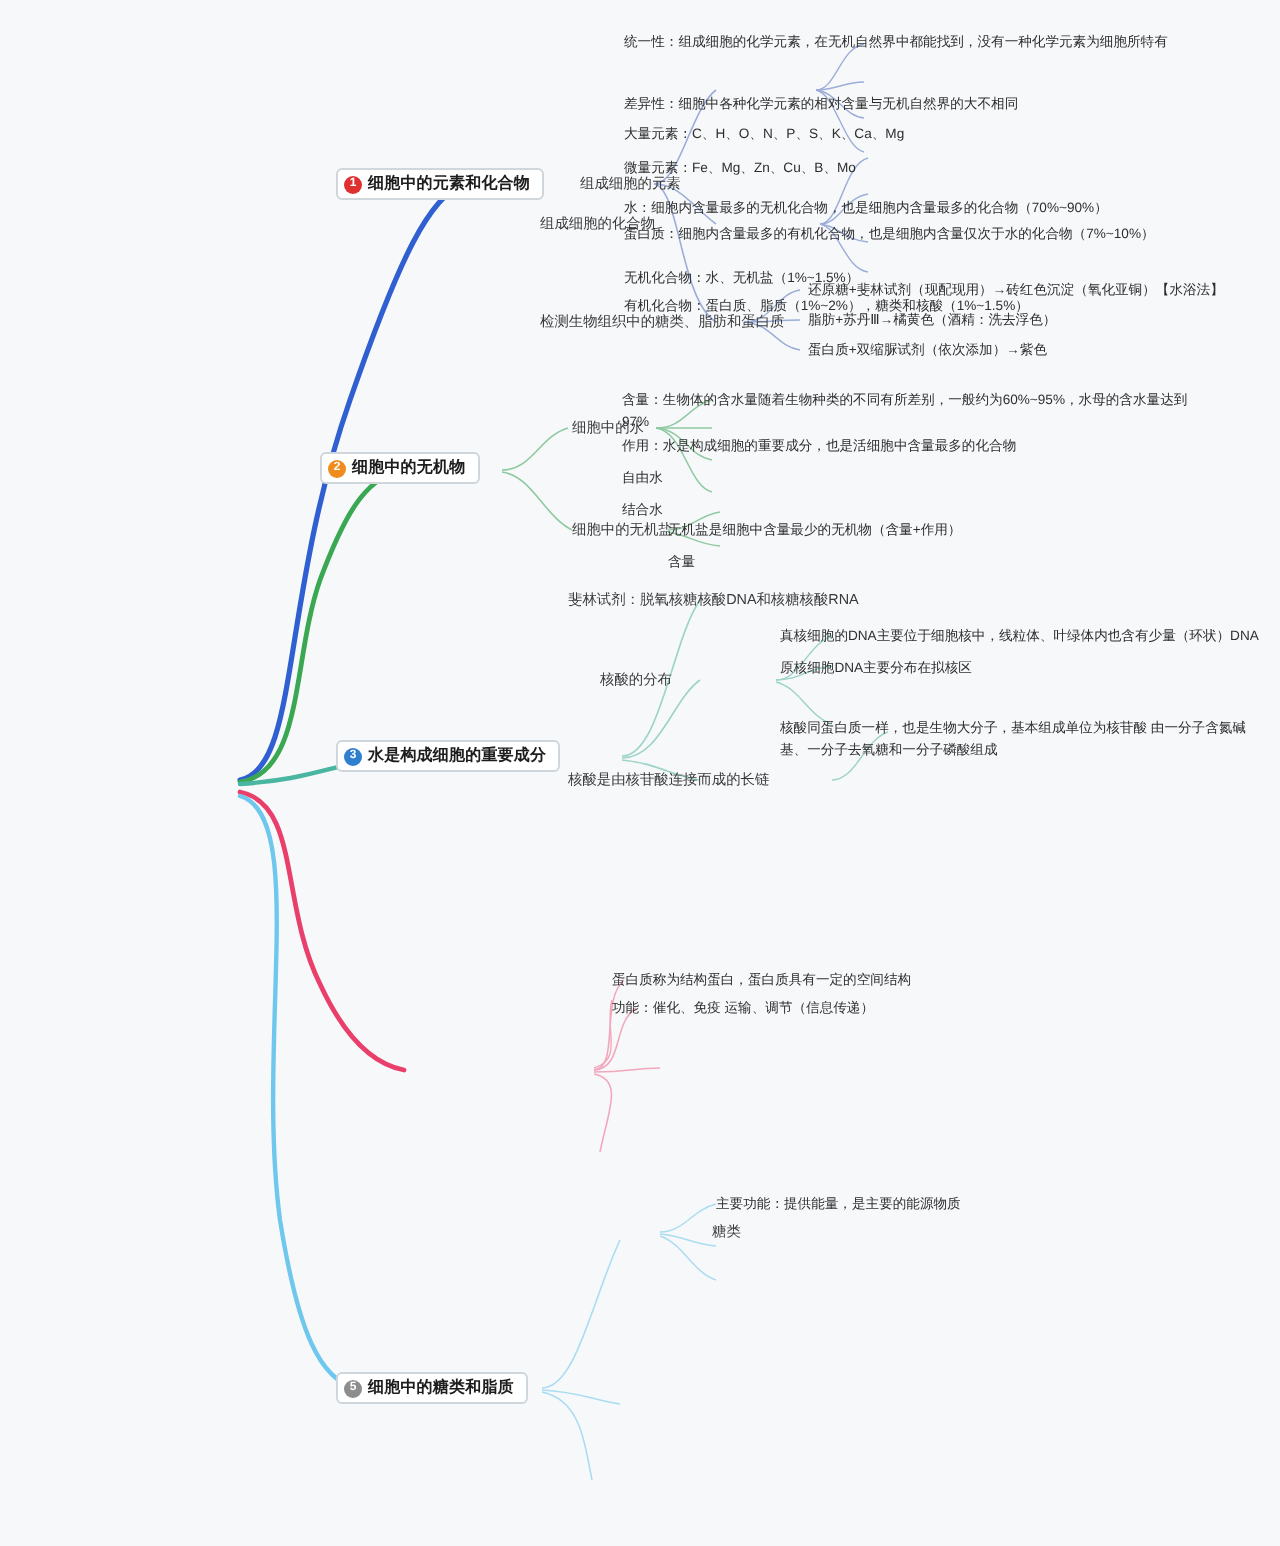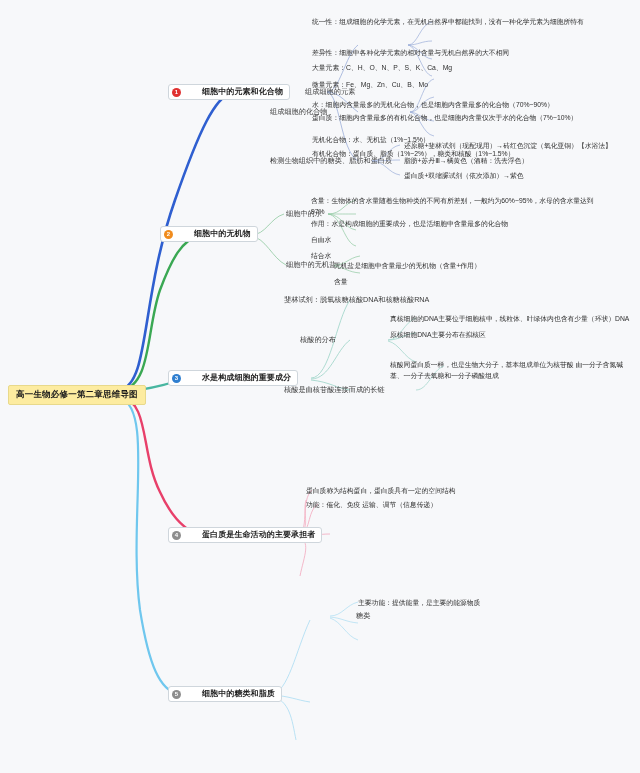--- a/index.html
+++ b/index.html
@@ -39,21 +39,21 @@
     letter-spacing: 0.2px;
     line-height: 1;
     z-index: 6;
   }
 
   
   .l1 {
     position: absolute;
     display: flex;
     align-items: center;
-    gap: 21px;
+    gap: 3px;
     background: #ffffff;
     border: 1px solid #cfd6dc;
     border-radius: 3px;
     padding: 2.5px 6px 2.5px 3px;
     white-space: nowrap;
     z-index: 5;
   }
   .l1 .badge {
     display: inline-flex;
     align-items: center;
@@ -160,28 +160,27 @@
 
     <path d="M271,694 C288,694 296,650 310,620" stroke="#aadcf2" stroke-width="0.8" fill="none"></path>
     <path d="M271,695 C290,696 296,700 310,702" stroke="#aadcf2" stroke-width="0.8" fill="none"></path>
     <path d="M271,696 C290,700 292,720 296,740" stroke="#aadcf2" stroke-width="0.8" fill="none"></path>
 
     <path d="M330,616 C342,616 346,605 358,602" stroke="#aadcf2" stroke-width="0.7" fill="none"></path>
     <path d="M330,617 C342,618 346,622 358,623" stroke="#aadcf2" stroke-width="0.7" fill="none"></path>
     <path d="M330,618 C342,622 346,636 358,640" stroke="#aadcf2" stroke-width="0.7" fill="none"></path>
   </svg>
 
-  <div class="root-node">高一生物必修一第二章思维导图</div>
 
   <div class="l1" style="left:168px; top:84px;">
     <span class="badge" style="background:#e03131;">1</span>
     <span class="l1-label">细胞中的元素和化合物</span>
   </div>
 
-  <div class="l2" style="left:277px; top:88px;margin-left:28px;">组成细胞的元素</div>
+  <div class="l2" style="left:262px; top:88px;margin-left:28px;">组成细胞的元素</div>
   <div class="l2" style="left:270px; top:108px;">组成细胞的化合物</div>
   <div class="l2" style="left:270px; top:157px;">检测生物组织中的糖类、脂肪和蛋白质</div>
 
   <div class="l3 wrap" style="left:312px; top:17px; width:300px;">统一性：组成细胞的化学元素，在无机自然界中都能找到，没有一种化学元素为细胞所特有</div>
   <div class="l3 nowrap" style="left:312px; top:48px;">差异性：细胞中各种化学元素的相对含量与无机自然界的大不相同</div>
   <div class="l3 nowrap" style="left:312px; top:63px;">大量元素：C、H、O、N、P、S、K、Ca、Mg</div>
   <div class="l3 nowrap" style="left:312px; top:80px;">微量元素：Fe、Mg、Zn、Cu、B、Mo</div>
 
   <div class="l3 nowrap" style="left:312px; top:100px;">水：细胞内含量最多的无机化合物，也是细胞内含量最多的化合物（70%~90%）</div>
   <div class="l3 wrap" style="left:312px; top:113px; width:300px;">蛋白质：细胞内含量最多的有机化合物，也是细胞内含量仅次于水的化合物（7%~10%）</div>
@@ -215,24 +214,20 @@
 
   <div class="l2" style="left:284px; top:296px;">斐林试剂：脱氧核糖核酸DNA和核糖核酸RNA</div>
   <div class="l2" style="left:284px; top:336px;margin-left:16px;">核酸的分布</div>
   <div class="l2" style="left:284px; top:386px;">核酸是由核苷酸连接而成的长链</div>
 
   <div class="l3 nowrap" style="left:390px; top:314px;">真核细胞的DNA主要位于细胞核中，线粒体、叶绿体内也含有少量（环状）DNA</div>
   <div class="l3 nowrap" style="left:390px; top:330px;">原核细胞DNA主要分布在拟核区</div>
 
   <div class="l3 wrap" style="left:390px; top:360px; width:240px;">核酸同蛋白质一样，也是生物大分子，基本组成单位为核苷酸 由一分子含氮碱基、一分子去氧糖和一分子磷酸组成</div>
 
-  <div class="l1" style="left:168px; top:527px;">
-    <span class="badge" style="background:#8d8d8d;">4</span>
-    <span class="l1-label">蛋白质是生命活动的主要承担者</span>
-  </div>
 
   <div class="l3 nowrap" style="left:306px; top:486px;">蛋白质称为结构蛋白，蛋白质具有一定的空间结构</div>
   <div class="l3 nowrap" style="left:306px; top:500px;">功能：催化、免疫 运输、调节（信息传递）</div>
 
   <div class="l1" style="left:168px; top:686px;">
     <span class="badge" style="background:#8d8d8d;">5</span>
     <span class="l1-label">细胞中的糖类和脂质</span>
   </div>
 
   <div class="l2" style="left:310px; top:612px;padding-left:46px;">糖类</div>

